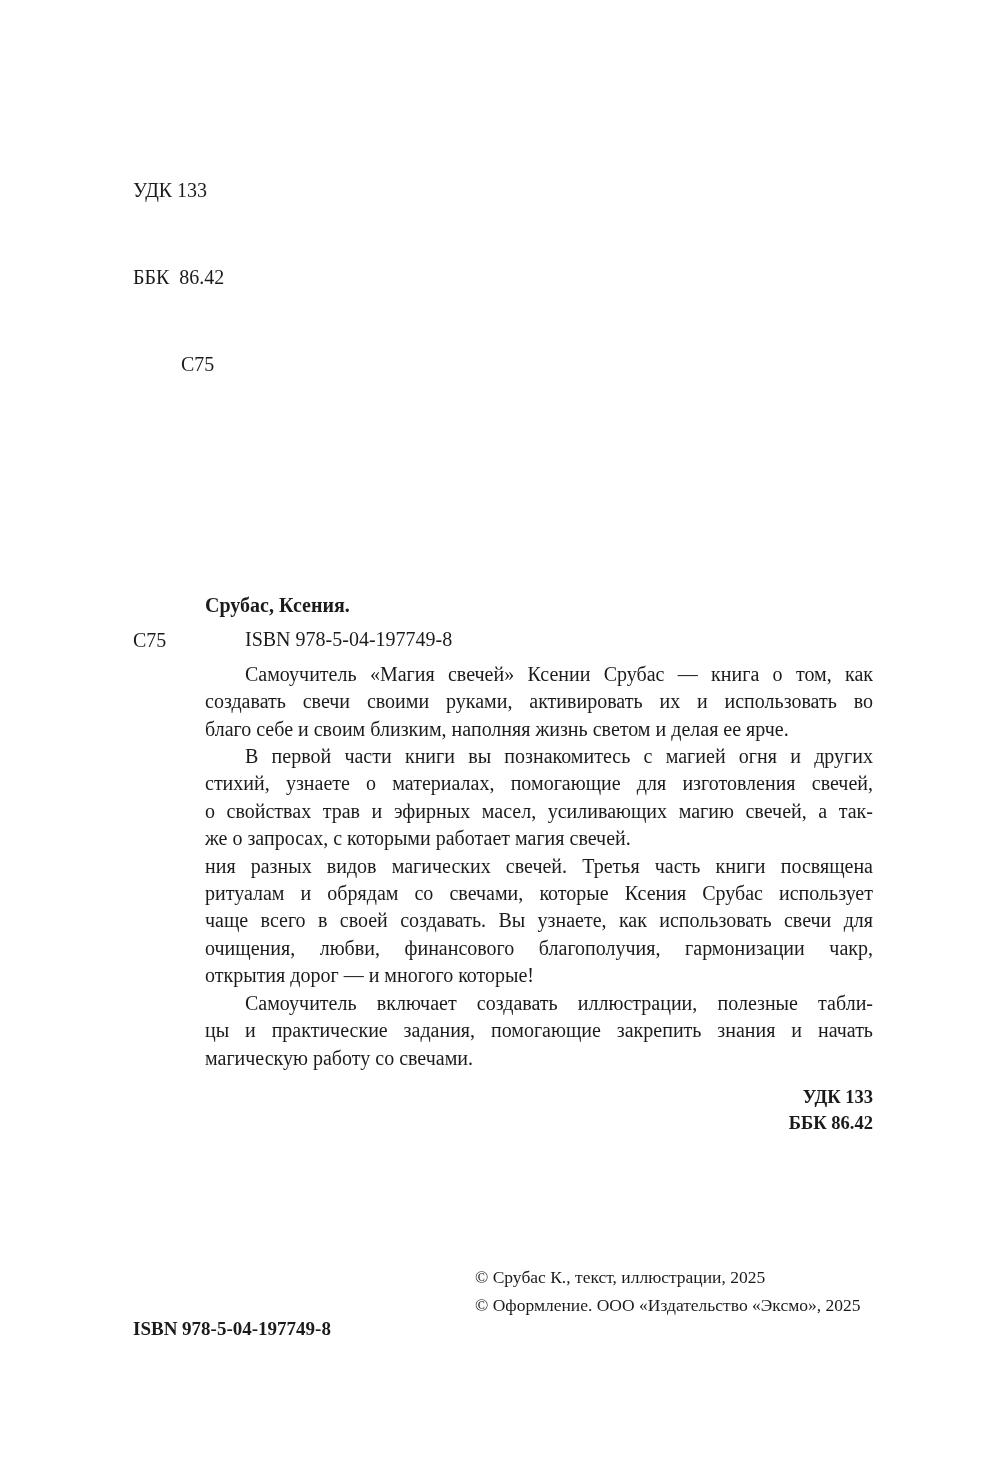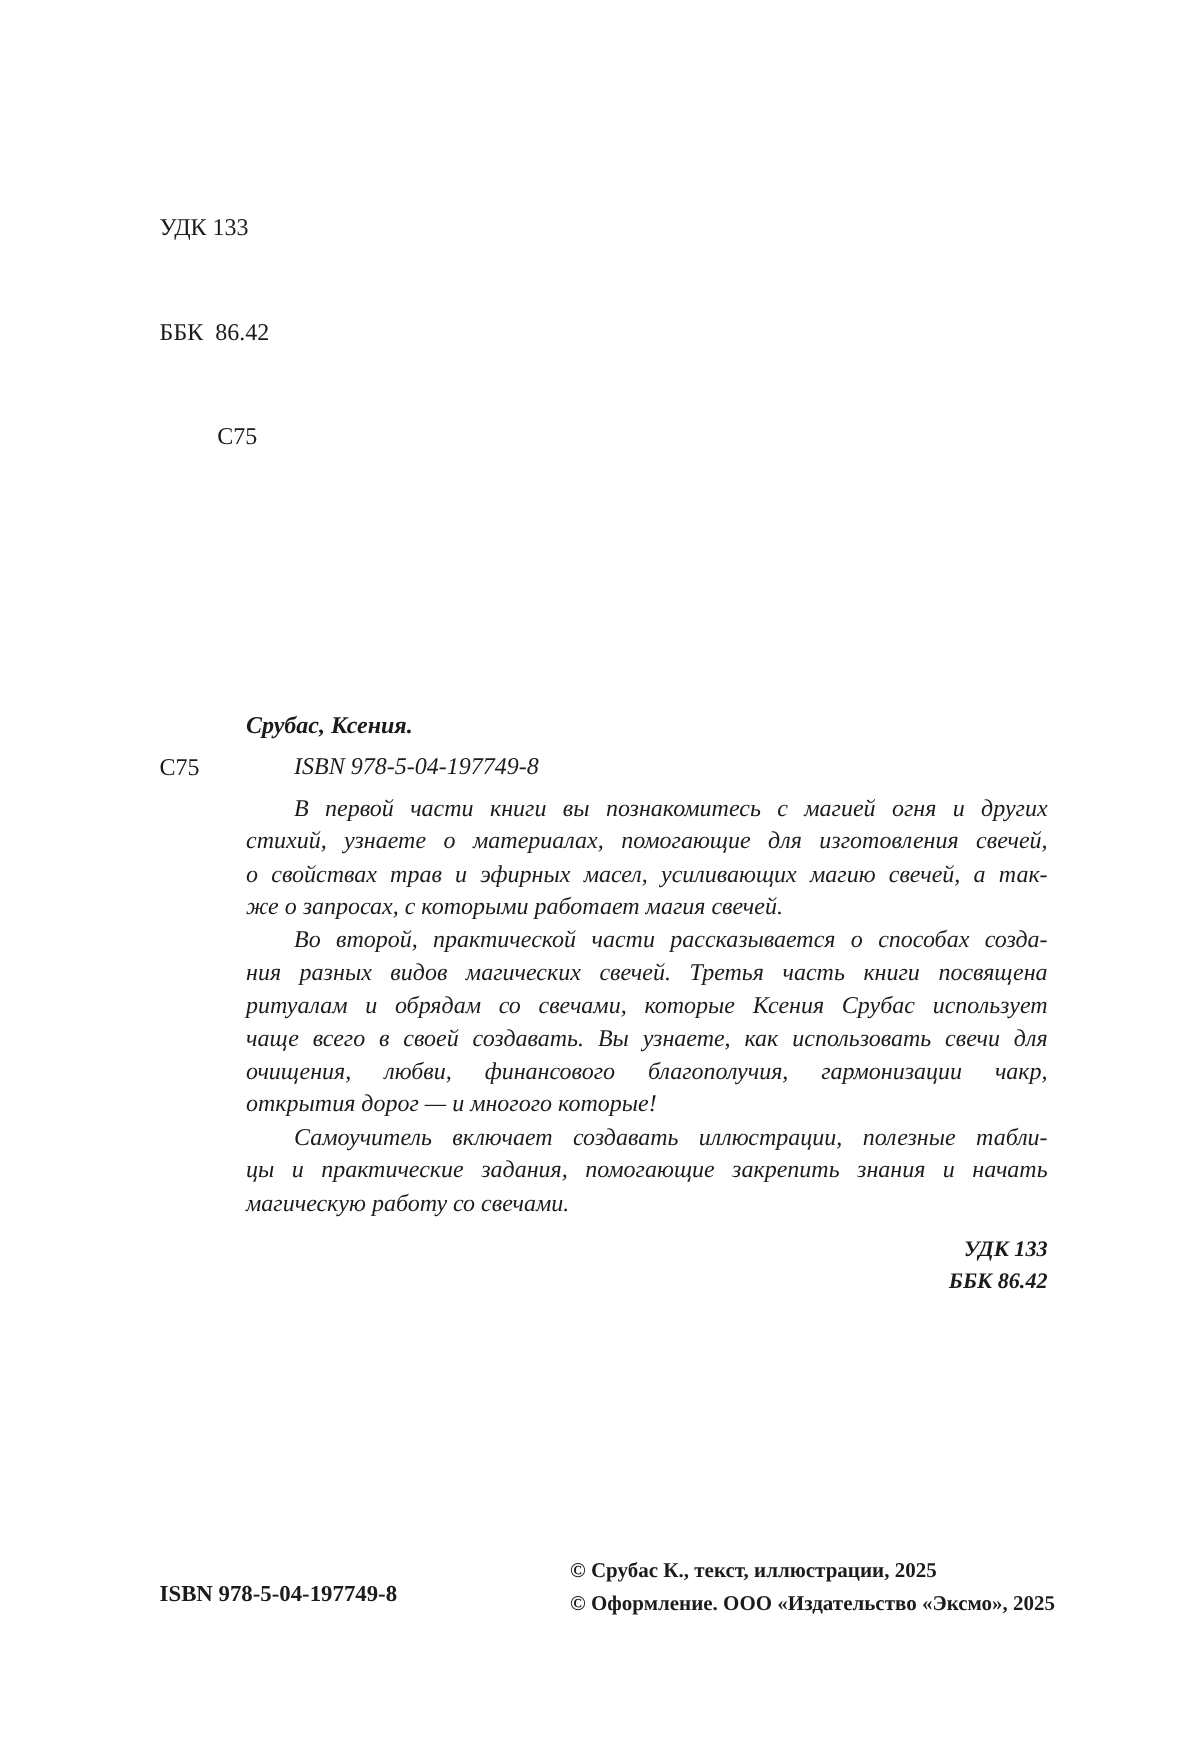--- a/index.html
+++ b/index.html
@@ -31,21 +31,20 @@
     font-size: 20px;
   }
 
   .main {
     position: absolute;
     left: 205px;
     top: 592px;
     width: 668px;
     font-size: 20px;
     line-height: 27.4px;
-    font-style: italic;
   }
 
   .author { font-weight: bold; }
 
   .line { }
   .indent { text-indent: 40px; }
   .just { text-align: justify; text-align-last: justify; }
 
   .isbn-line {
     margin-top: 7px;
@@ -65,22 +64,22 @@
     position: absolute;
     left: 133px;
     top: 1318px;
     font-weight: bold;
     font-size: 19px;
   }
 
   .footer-copy {
     position: absolute;
     left: 475px;
-    top: 1294px;
-    font-weight: bold;
+    top: 1263px;
+    font-weight: normal;
     font-size: 17.5px;
     line-height: 28px;
   }
 </style>
 </head>
 <body>
 
 <div class="top-codes">
   <div class="code-line">УДК 133</div>
   <div class="code-line">ББК  86.42</div>
@@ -91,30 +90,34 @@
 
 <div class="main">
 
   <div class="author">Срубас, Ксения.</div>
 
 
   <div class="isbn-line">ISBN 978-5-04-197749-8</div>
 
   <div>
 
+    <div>
+      <div class="line indent just">Самоучитель «Магия свечей» Ксении Срубас — книга о том, как</div>
+      <div class="line just">создавать свечи своими руками, активировать их и использовать во</div>
+      <div class="line">благо себе и своим близким, наполняя жизнь светом и делая ее ярче.</div>
+    </div>
 
     <div>
       <div class="line indent just">В первой части книги вы познакомитесь с магией огня и других</div>
       <div class="line just">стихий, узнаете о материалах, помогающие для изготовления свечей,</div>
       <div class="line just">о свойствах трав и эфирных масел, усиливающих магию свечей, а так-</div>
       <div class="line">же о запросах, с которыми работает магия свечей.</div>
     </div>
 
     <div>
-      <div class="line indent just">Во второй, практической части рассказывается о способах созда-</div>
       <div class="line just">ния разных видов магических свечей. Третья часть книги посвящена</div>
       <div class="line just">ритуалам и обрядам со свечами, которые Ксения Срубас использует</div>
       <div class="line just">чаще всего в своей создавать. Вы узнаете, как использовать свечи для</div>
       <div class="line just">очищения, любви, финансового благополучия, гармонизации чакр,</div>
       <div class="line">открытия дорог — и многого которые!</div>
     </div>
 
     <div>
       <div class="line indent just">Самоучитель включает создавать иллюстрации, полезные табли-</div>
       <div class="line just">цы и практические задания, помогающие закрепить знания и начать</div>

